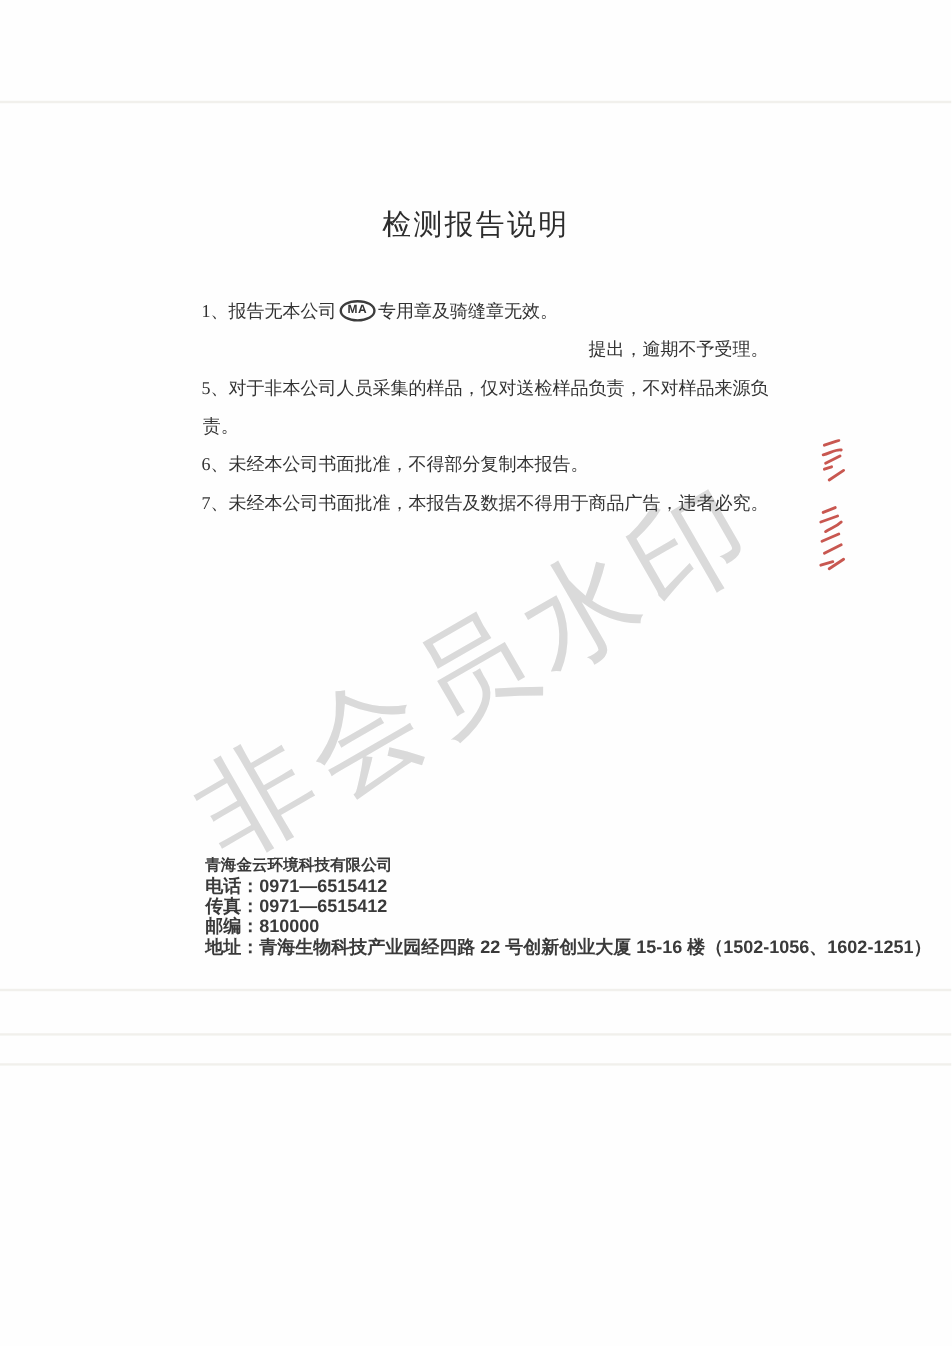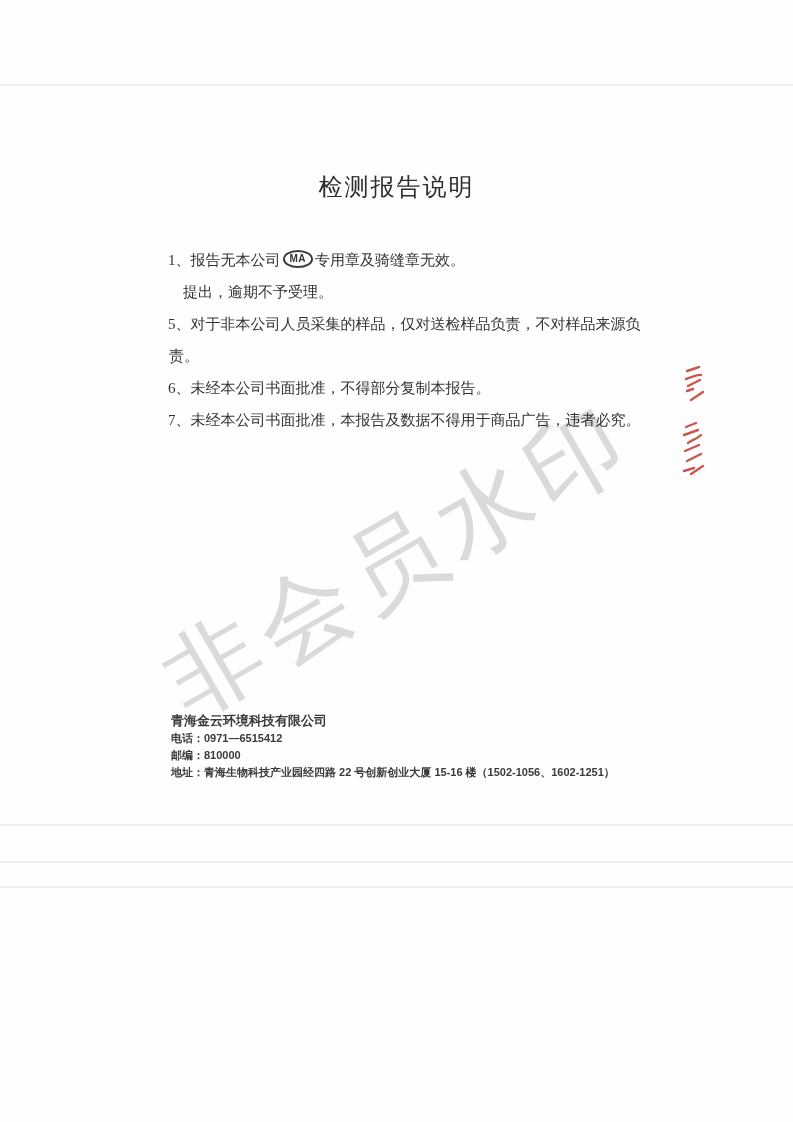--- a/index.html
+++ b/index.html
@@ -49,21 +49,21 @@
     left: 168px;
     z-index: 2;
     font-size: 15px;
     color: #333333;
   }
   .note-line {
     height: 32px;
     line-height: 32px;
     white-space: nowrap;
   }
-  .note-line.indent-lg { padding-left: 15px; }
+  .note-line.indent-lg { padding-left: 15px; text-align: right; }
   .note-line.indent-sm { padding-left: 1px; }
 
   .cma {
     display: inline-block;
     border: 2px solid #3c3c3c;
     border-radius: 50%;
     height: 14px;
     line-height: 14px;
     padding: 0 5px;
     margin: 0 2px;
@@ -104,21 +104,21 @@
     z-index: 2;
     color: #3a3a3a;
     font-family: "Liberation Sans", sans-serif;
     font-weight: bold;
   }
   .footer-company {
     font-size: 13px;
     line-height: 19px;
   }
   .footer-row {
-    font-size: 11px;
+    font-size: 15px;
     line-height: 17px;
     white-space: nowrap;
   }
 </style>
 </head>
 <body>
 
 <div class="page">
 
   <div class="artifact a1"></div>
@@ -165,20 +165,23 @@
       </g>
     </svg>
   </div>
 
   <div class="footer">
     <div class="footer-company">青海金云环境科技有限公司</div>
     <div class="footer-row">
       <span>电话：</span><span>0971—6515412</span>
     </div>
     <div class="footer-row">
+      <span>传真：</span><span>0971—6515412</span>
+    </div>
+    <div class="footer-row">
       <span>邮编：</span><span>810000</span>
     </div>
     <div class="footer-row">
       <span>地址：</span><span>青海生物科技产业园经四路 22 号创新创业大厦 15-16 楼（1502-1056、1602-1251）</span>
     </div>
   </div>
 
 </div>
 
 </body></html>

